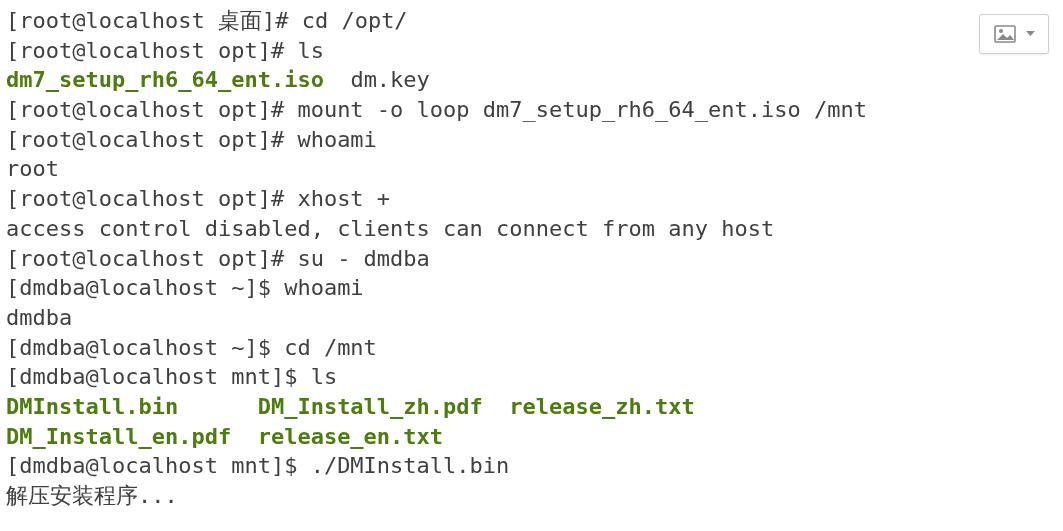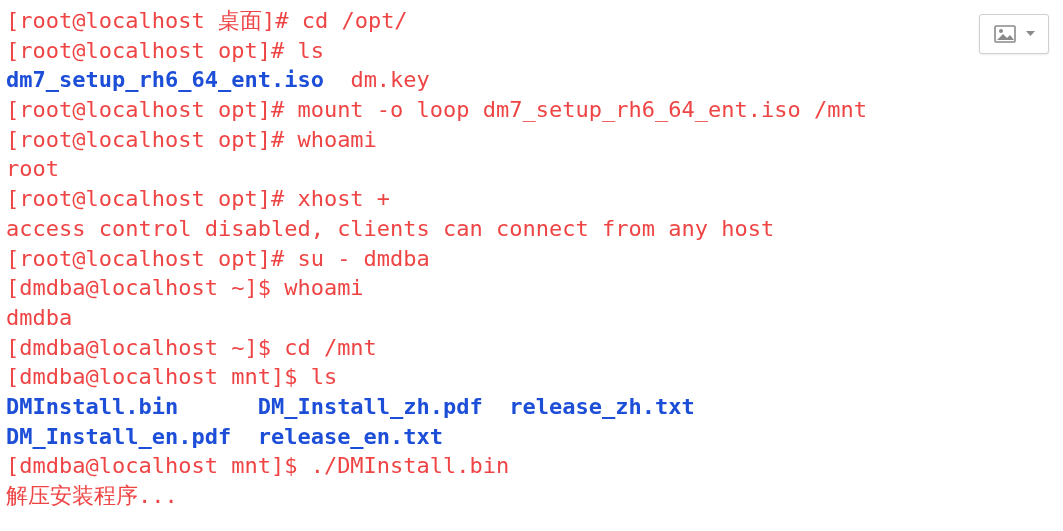--- a/index.html
+++ b/index.html
@@ -19,25 +19,25 @@
       height: 531px;
       overflow: hidden;
     }
     .terminal {
       white-space: pre;
     }
     .line {
       display: block;
     }
     .green {
-      color: #1d4ed8;
+      color: #4d7c0f;
       font-weight: bold;
     }
     .black {
-      color: #ef4444;
+      color: #404040;
     }
     .widget {
       position: absolute;
       top: 14px;
       right: 14px;
       width: 70px;
       height: 40px;
       border: 1px solid #d0d0d0;
       border-radius: 3px;
       background: #ffffff;

